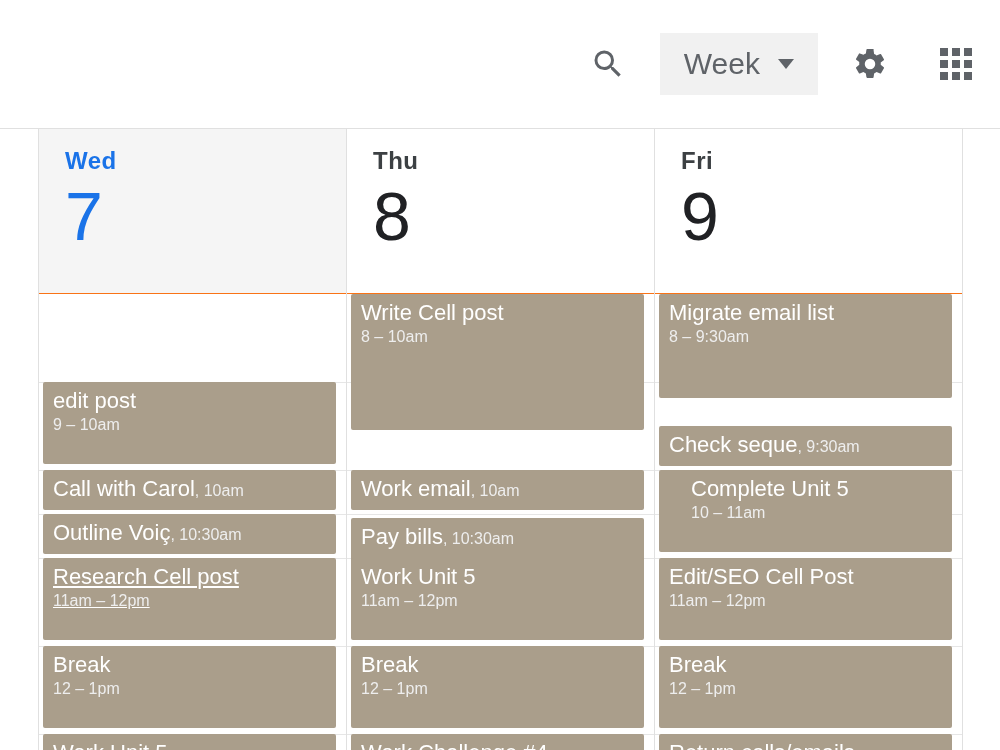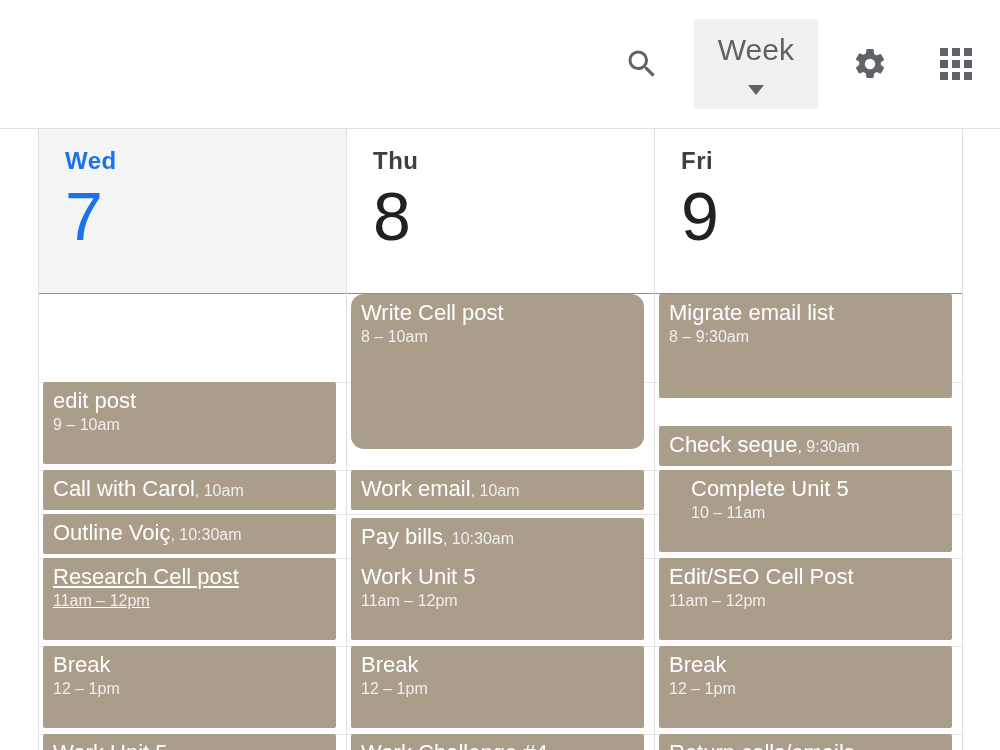--- a/index.html
+++ b/index.html
@@ -19,21 +19,20 @@
     color: #5f6368;
   }
   .view-select {
     display: flex; align-items: center;
     background: #f1f1f1;
     padding: 14px 24px;
     cursor: pointer;
     gap: 18px;
     color: #5f6368;
     font-size: 30px;
-    flex-direction: column;
   }
   .triangle-down {
     width: 0; height: 0;
     border-left: 8px solid transparent;
     border-right: 8px solid transparent;
     border-top: 10px solid #5f6368;
   }
   .apps-grid {
     display: grid;
     grid-template-columns: repeat(3, 8px);
@@ -163,21 +162,21 @@
       <div class="downame">Thu</div>
       <div class="daynum">8</div>
     </div>
     <div class="slots">
       <div class="hourline h9"></div>
         <div class="hourline h10"></div>
         <div class="hourline h1030"></div>
         <div class="hourline h11"></div>
         <div class="hourline h12"></div>
         <div class="hourline h13"></div>
-    <div class="event" style="top: 0px; height: 155px; border-radius: 13px;"><span class="title">Write Cell post</span><div class="time">8 – 10am</div></div>
+    <div class="event" style="top: 0px; height: 136px;"><span class="title">Write Cell post</span><div class="time">8 – 10am</div></div>
         <div class="event compact" style="top: 176px; height: 40px;"><span class="title">Work email</span><span class="time">10am</span></div>
         <div class="event compact" style="top: 224px; height: 56px;"><span class="title">Pay bills</span><span class="time">10:30am</span></div>
         <div class="event" style="top: 264px; height: 82px;"><span class="title">Work Unit 5</span><div class="time">11am – 12pm</div></div>
         <div class="event" style="top: 352px; height: 82px;"><span class="title">Break</span><div class="time">12 – 1pm</div></div>
         <div class="event" style="top: 440px; height: 30px;"><span class="title">Work Challenge #4</span></div>
       </div>
   </div>
 
   <div class="daycol">
     <div class="dayheader">

